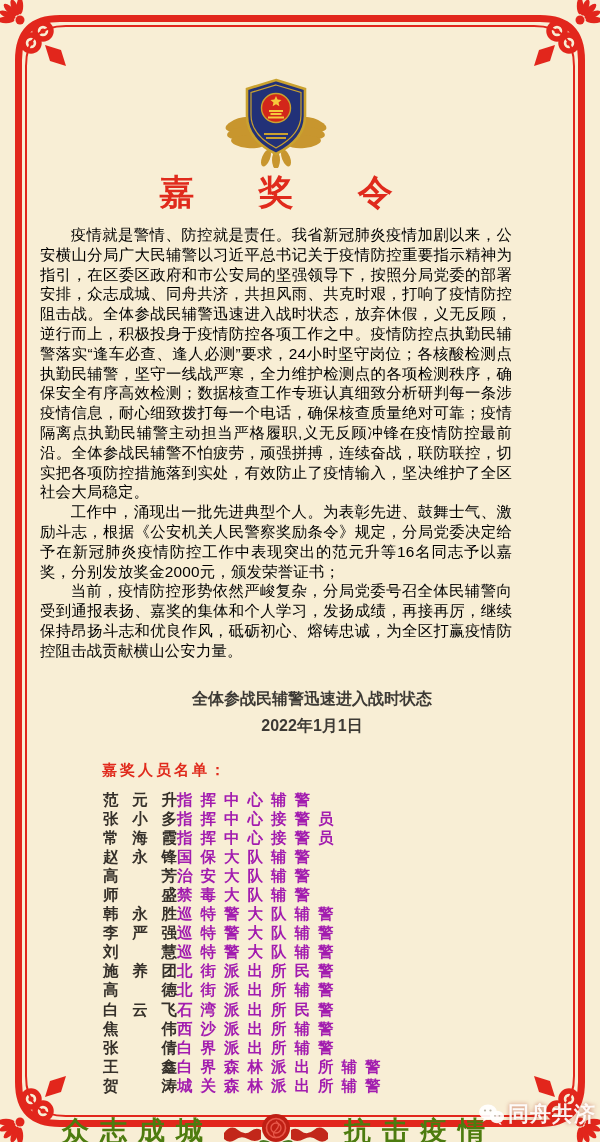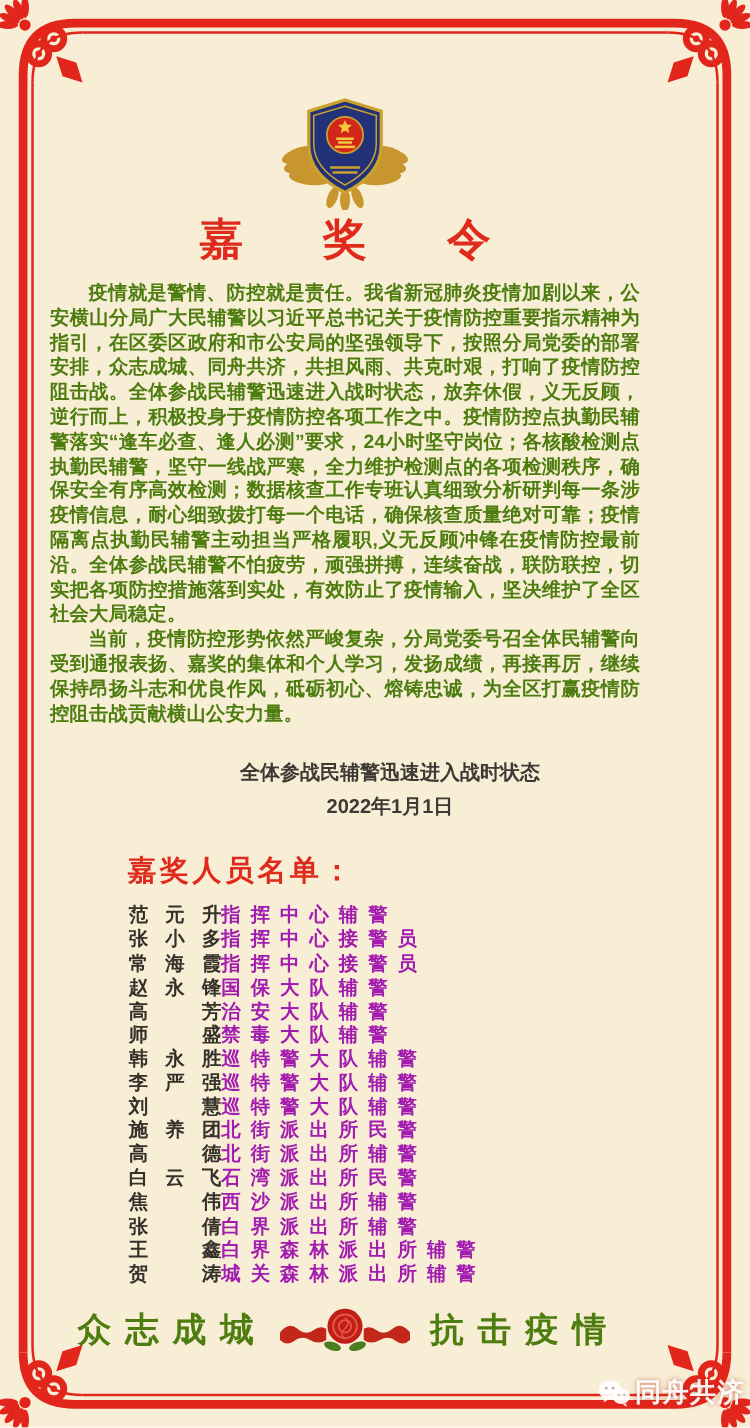--- a/index.html
+++ b/index.html
@@ -16,32 +16,32 @@
   .doc-title{
     margin-top:6px;text-align:center;
     font-family:"DejaVu Serif","Liberation Serif",serif;
     font-size:35px;font-weight:bold;color:#e02a1c;
     letter-spacing:26px;padding-left:26px;line-height:1.0;
   }
   .body-text{margin-top:16px;}
   .body-text p{
     margin:0;text-indent:2em;
     font-size:15.4px;line-height:19.8px;
-    font-weight:bold;color:#4d7c0f;
+    font-weight:normal;color:#000000;
     text-align:justify;letter-spacing:0.2px;
   }
   .signature{
     margin-top:24px;margin-right:70px;
     text-align:center;margin-left:auto;width:260px;
     font-size:16px;font-weight:bold;color:#3d3a35;line-height:27px;
   }
   .roster-heading{
     margin-top:22px;margin-left:62px;
     font-family:"DejaVu Serif","Liberation Serif",serif;
-    font-size:23px;font-weight:bold;color:#e02a1c;letter-spacing:3px;
+    font-size:15px;font-weight:bold;color:#e02a1c;letter-spacing:3px;
   }
   .roster{margin-top:10px;margin-left:63px;}
   .roster-row{display:flex;align-items:baseline;height:19.1px;}
   .person-name{
     display:flex;justify-content:space-between;width:74px;
     font-family:"DejaVu Serif","Liberation Serif",serif;
     font-size:15.5px;font-weight:bold;color:#35302a;
   }
   .person-unit{
     margin-left:0;
@@ -135,20 +135,21 @@
         <rect x="44" y="40.5" width="16" height="2" fill="#f6c93c"></rect>
 
         <path d="M40 58 h24 M42 62 h20" stroke="#caa22f" stroke-width="2" fill="none"></path>
       </svg>
     </div>
 
     <div class="doc-title">嘉 奖 令</div>
 
     <div class="body-text">
       <p>疫情就是警情、防控就是责任。我省新冠肺炎疫情加剧以来，公安横山分局广大民辅警以习近平总书记关于疫情防控重要指示精神为指引，在区委区政府和市公安局的坚强领导下，按照分局党委的部署安排，众志成城、同舟共济，共担风雨、共克时艰，打响了疫情防控阻击战。全体参战民辅警迅速进入战时状态，放弃休假，义无反顾，逆行而上，积极投身于疫情防控各项工作之中。疫情防控点执勤民辅警落实“逢车必查、逢人必测”要求，24小时坚守岗位；各核酸检测点执勤民辅警，坚守一线战严寒，全力维护检测点的各项检测秩序，确保安全有序高效检测；数据核查工作专班认真细致分析研判每一条涉疫情信息，耐心细致拨打每一个电话，确保核查质量绝对可靠；疫情隔离点执勤民辅警主动担当严格履职,义无反顾冲锋在疫情防控最前沿。全体参战民辅警不怕疲劳，顽强拼搏，连续奋战，联防联控，切实把各项防控措施落到实处，有效防止了疫情输入，坚决维护了全区社会大局稳定。</p>
+      <p>工作中，涌现出一批先进典型个人。为表彰先进、鼓舞士气、激励斗志，根据《公安机关人民警察奖励条令》规定，分局党委决定给予在新冠肺炎疫情防控工作中表现突出的范元升等16名同志予以嘉奖，分别发放奖金2000元，颁发荣誉证书；</p>
       <p>当前，疫情防控形势依然严峻复杂，分局党委号召全体民辅警向受到通报表扬、嘉奖的集体和个人学习，发扬成绩，再接再厉，继续保持昂扬斗志和优良作风，砥砺初心、熔铸忠诚，为全区打赢疫情防控阻击战贡献横山公安力量。</p>
     </div>
 
     <div class="signature">
       <div>全体参战民辅警迅速进入战时状态</div>
       <div>2022年1月1日</div>
     </div>
 
     <div class="roster-heading">嘉奖人员名单：</div>
     <div class="roster">

